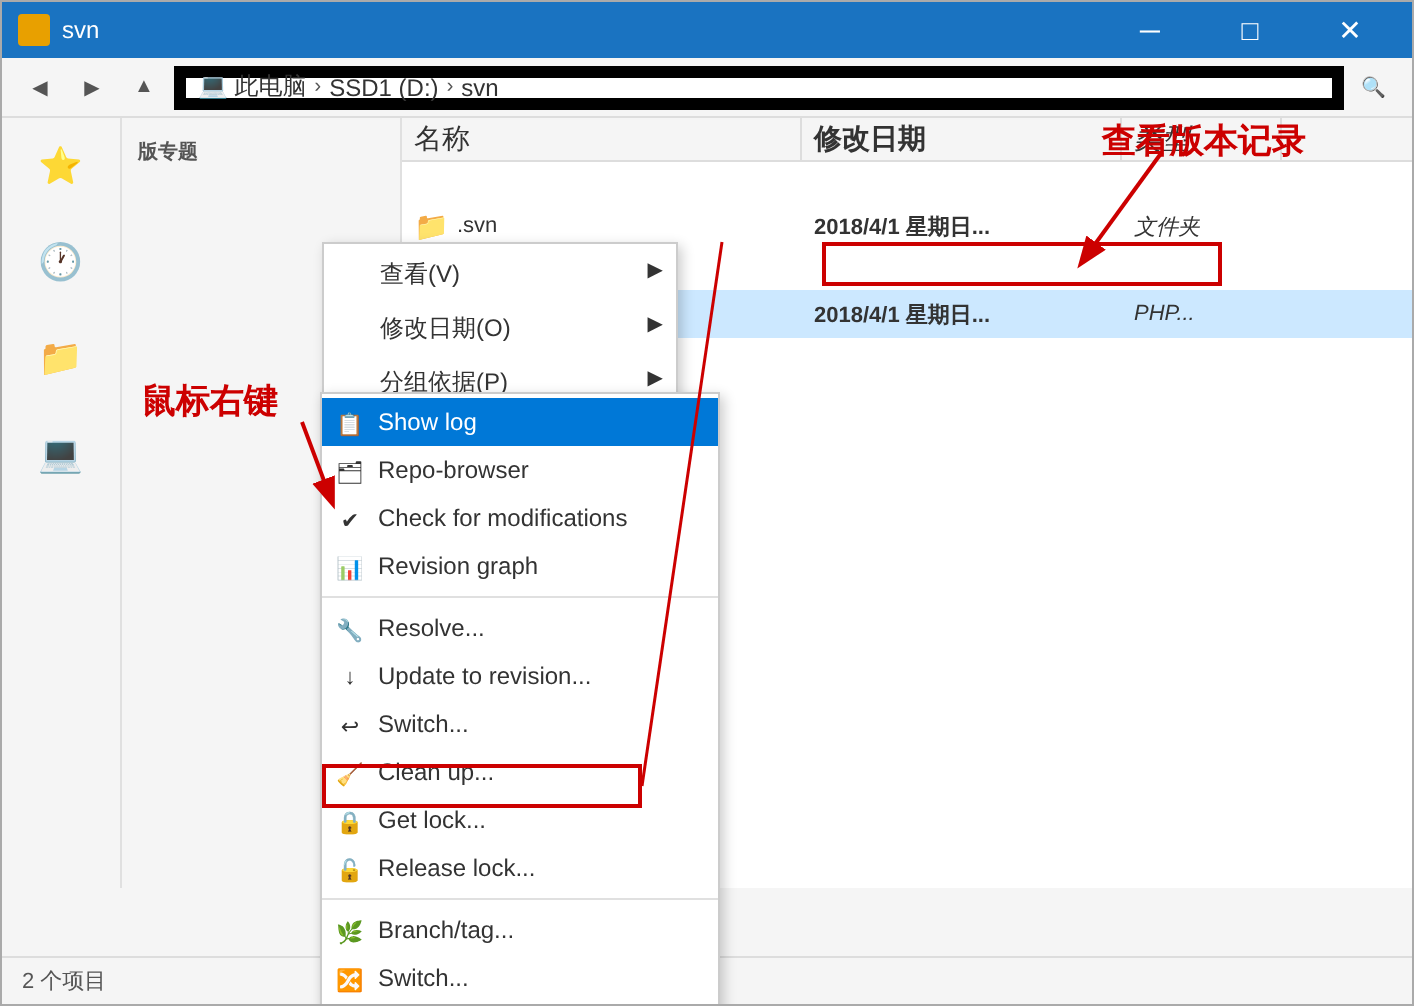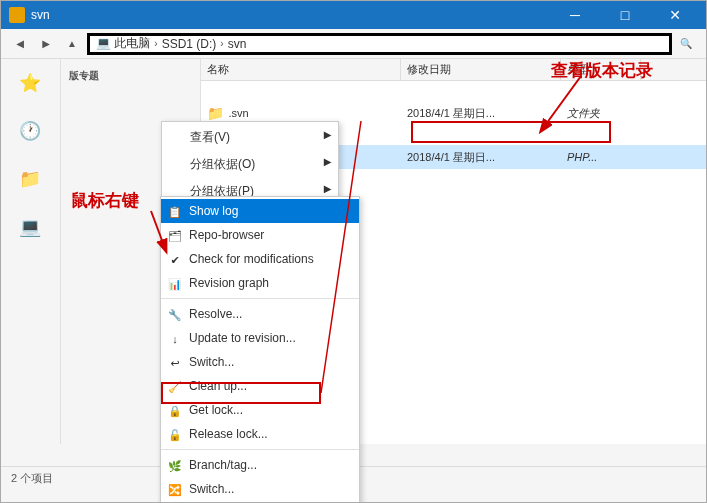--- a/index.html
+++ b/index.html
@@ -90,21 +90,21 @@
       display: flex;
       align-items: center;
       justify-content: center;
       color: #555;
       cursor: pointer;
       font-size: 10px;
     }
     .address-path {
       flex: 1;
       background: white;
-      border: 3px solid #000000;
+      border: 6px solid #000000;
       height: 22px;
       padding: 0 6px;
       display: flex;
       align-items: center;
       font-size: 12px;
       color: #333;
     }
     .address-path-parts {
       display: flex;
       align-items: center;
@@ -164,29 +164,29 @@
       position: relative;
     }
     .file-list-header {
       display: flex;
       background: #f5f5f5;
       border-bottom: 1px solid #ddd;
       height: 22px;
     }
     .col-header {
       padding: 2px 6px;
-      font-size: 11px;
+      font-size: 14px;
       color: #333;
       border-right: 1px solid #ddd;
       display: flex;
       align-items: center;
       cursor: pointer;
     }
     .col-name { width: 200px; }
-    .col-date { width: 160px; }
+    .col-date { width: 160px; font-weight: bold; }
     .col-type { width: 80px; font-style: italic; }
 
     .file-item {
       display: flex;
       height: 24px;
       align-items: center;
       cursor: pointer;
       margin-top: 20px;
     }
     .file-item.selected { background: #cce8ff; }
@@ -206,21 +206,21 @@
     .status-bar {
       height: 24px;
       background: #f5f5f5;
       border-top: 1px solid #ddd;
       display: flex;
       align-items: center;
       padding: 0 10px;
       font-size: 11px;
       color: #555;
       position: absolute;
-      bottom: 12px;
+      bottom: 0;
       left: 0;
       right: 0;
     }
 
     
     .context-menu {
       position: absolute;
       background: white;
       border: 1px solid #ccc;
       box-shadow: 2px 2px 6px rgba(0,0,0,0.2);
@@ -373,21 +373,21 @@
   <div class="status-bar">
     <span>2 个项目</span>
   </div>
 
   <div class="context-menu" style="left: 160px; top: 120px;">
     <div class="ctx-item">
         <span>查看(V)</span>
         <span class="arrow">▶</span>
       </div>
     <div class="ctx-item">
-        <span>分组依据(O)</span>
+        <span>修改日期(O)</span>
         <span class="arrow">▶</span>
       </div>
     <div class="ctx-item">
         <span>分组依据(P)</span>
         <span class="arrow">▶</span>
       </div>
     <div class="ctx-item">
         <span>刷新(E)</span>
       </div>
     <div class="ctx-sep"></div>

